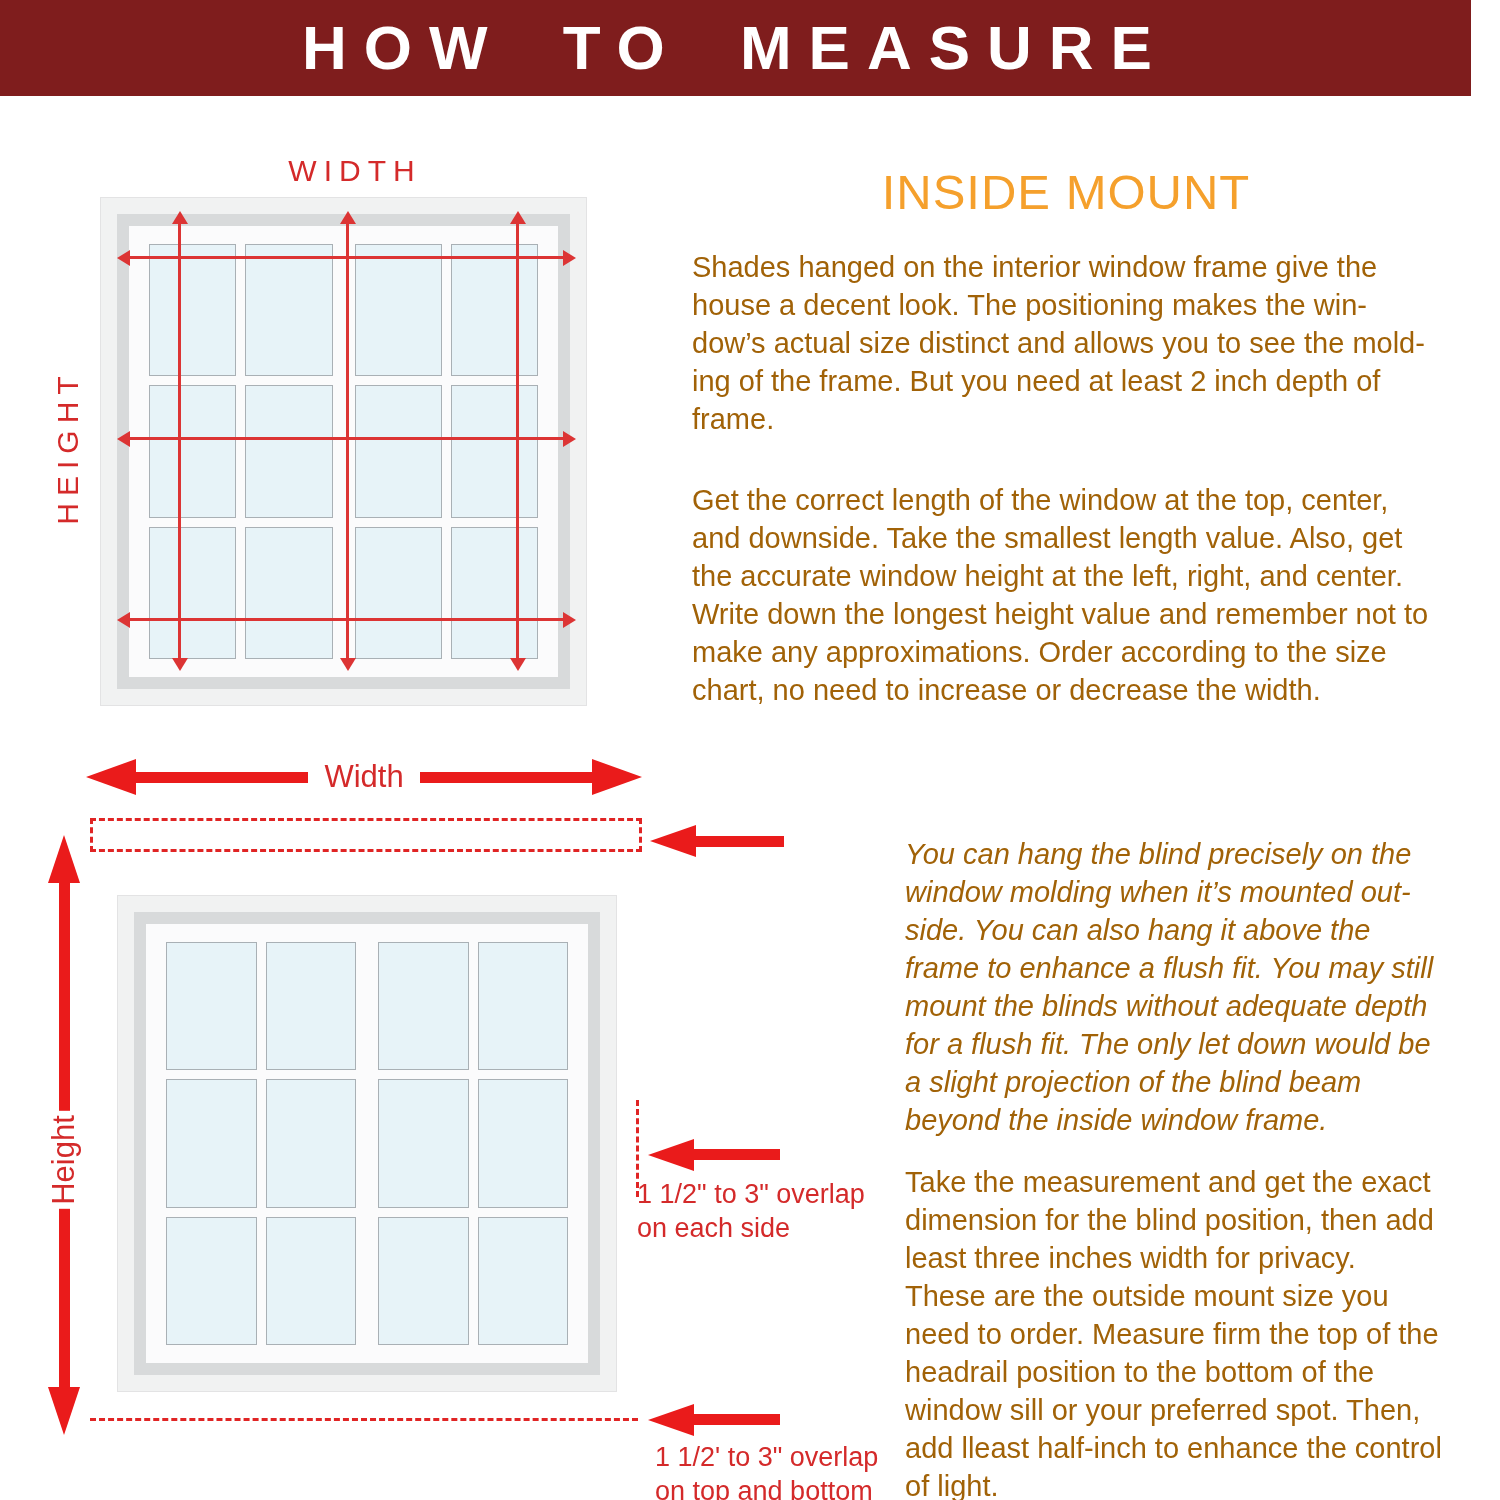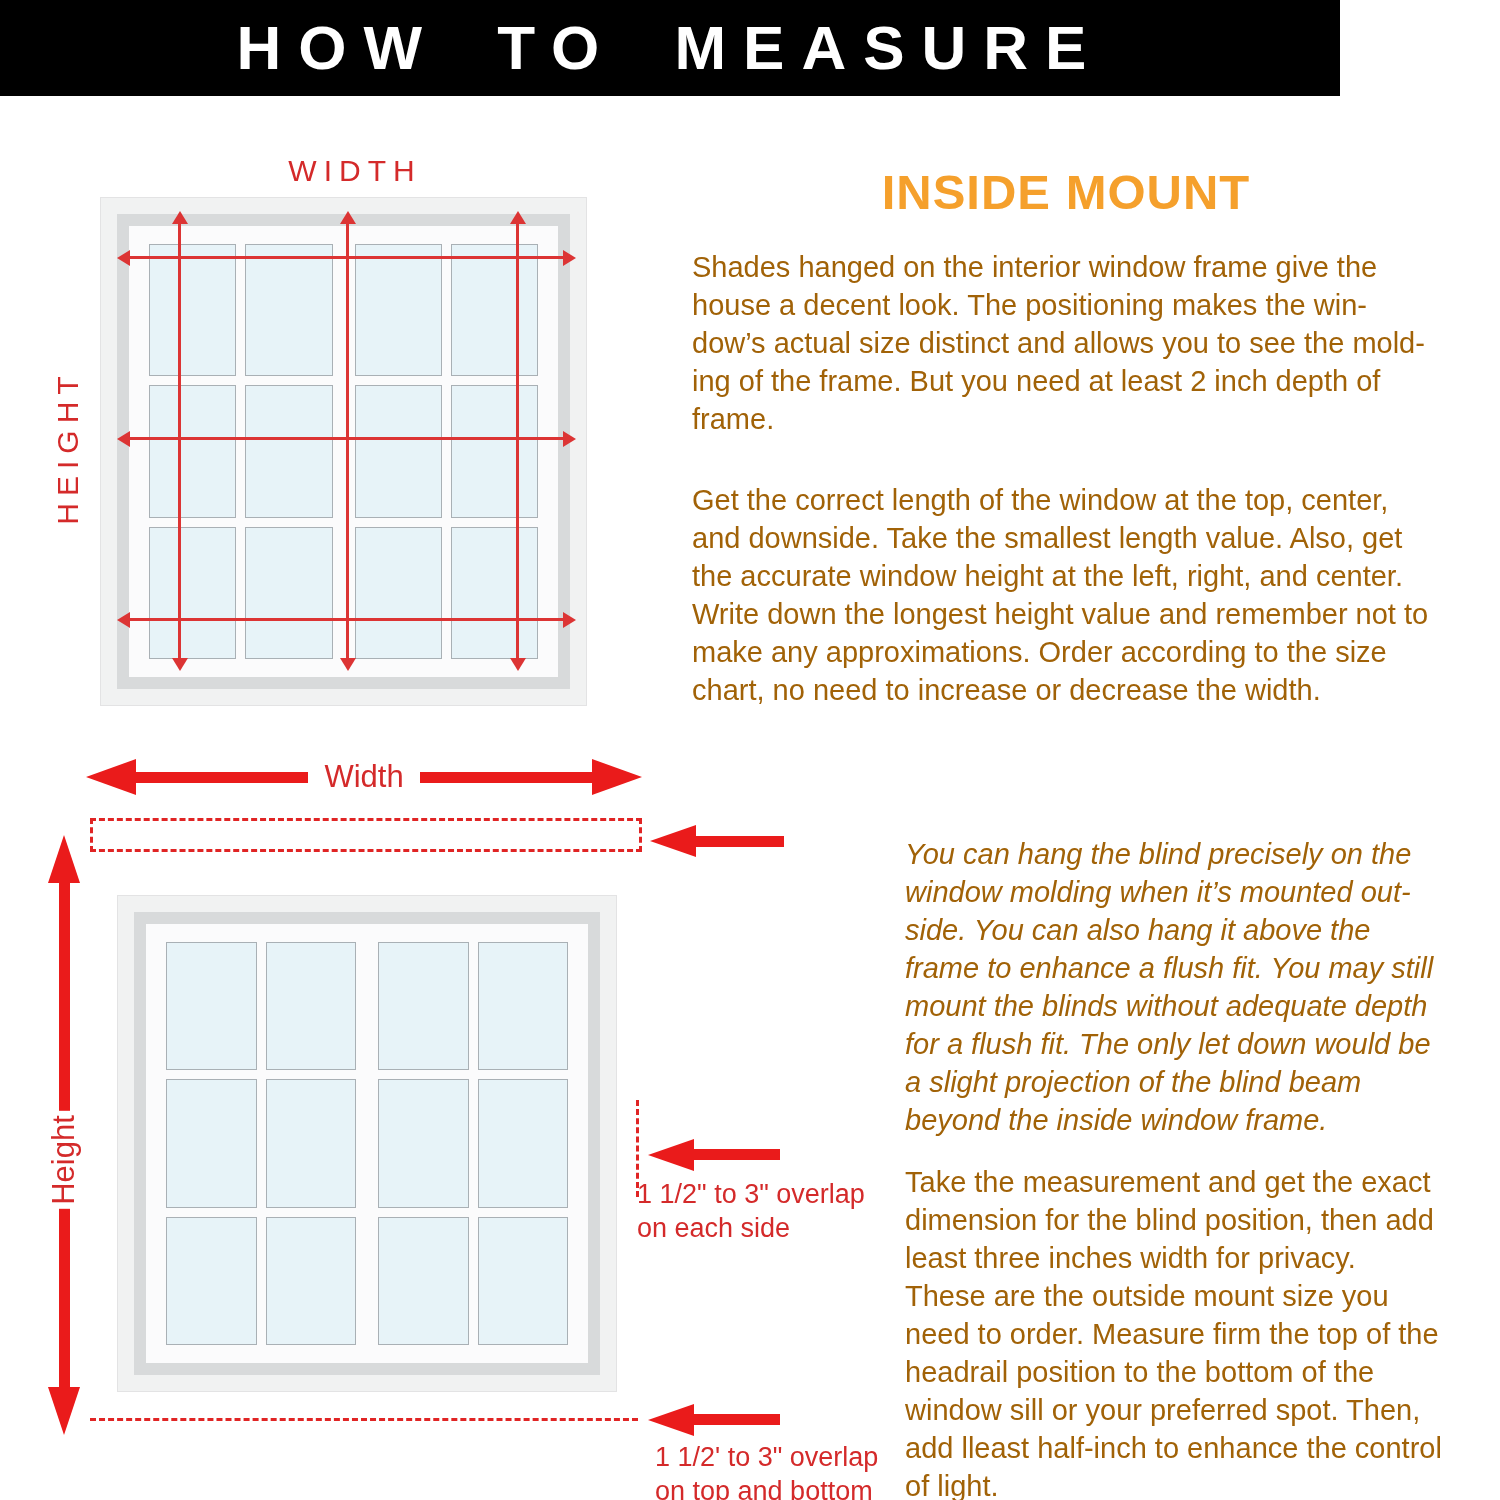--- a/index.html
+++ b/index.html
@@ -3,21 +3,21 @@
 <meta charset="utf-8">
 <style>
   * { box-sizing: border-box; margin: 0; padding: 0; }
   html,body { background:#fff; }
   .canvas {
     position: relative; width: 1500px; height: 1500px; margin: 0 auto;
     background: #fff; overflow: hidden;
     font-family: "Liberation Sans", sans-serif;
   }
   
-  .banner { position:absolute; left:0; top:0; width:1340px; height:96px; background:#000000; }
+  .banner { position:absolute; left:0; top:0; width:1471px; height:96px; background:#7f1d1d; }
   .banner h1 {
     color:#fff; font-size:62px; font-weight:700; text-align:center; line-height:96px;
     letter-spacing:17px; word-spacing:24px;
   }
   
   .redlab { position:absolute; color:#D42A2A; white-space:pre; }
   .caps-lab { font-size:30px; letter-spacing:7px; }
   .rot { transform: translate(-50%,-50%) rotate(-90deg); }
   .ctr { transform: translate(-50%,-50%); }
   .small-lab { font-size:27px; line-height:34px; }
@@ -66,21 +66,21 @@
   
   .window { position:absolute; background:#F1F2F2; border:1px solid #E3E3E4; padding:16px; }
   .win-band { width:100%; height:100%; background:#D8DADB; padding:12px; }
   .win-sash { width:100%; height:100%; background:#FBFBFC; display:flex; padding:18px 20px; }
   .pane-grid { flex:1; display:grid; grid-template-columns:1fr 1fr; grid-template-rows:1fr 1fr 1fr; gap:9px; }
   .mullion { width:22px; flex:none; }
   .pane { background:#E7F3F8; border:1px solid #A9B0B5; }
   .win-top    { left:100px; top:197px; width:487px; height:509px; }
   .win-bottom { left:117px; top:895px; width:500px; height:497px; }
   
-  .sec-head { position:absolute; color:#F5A02C; font-size:49px; font-weight:700;
+  .sec-head { position:absolute; color:#F5A02C; font-size:49px; font-weight:400;
     text-align:center; letter-spacing:1px; white-space:pre; }
   .h-inside  { left:692px; top:164px; width:748px; }
   .h-outside { left:895px; top:750px; width:580px; }
   .para { position:absolute; color:#a16207; font-size:29px; line-height:38px; white-space:pre; }
   .p1 { left:692px; top:248px; }
   .p2 { left:692px; top:481px; }
   .p3 { left:905px; top:835px;font-style:italic; }
   .p4 { left:905px; top:1163px; }
   
   .width-label-top  { left:355px; top:171px; }

